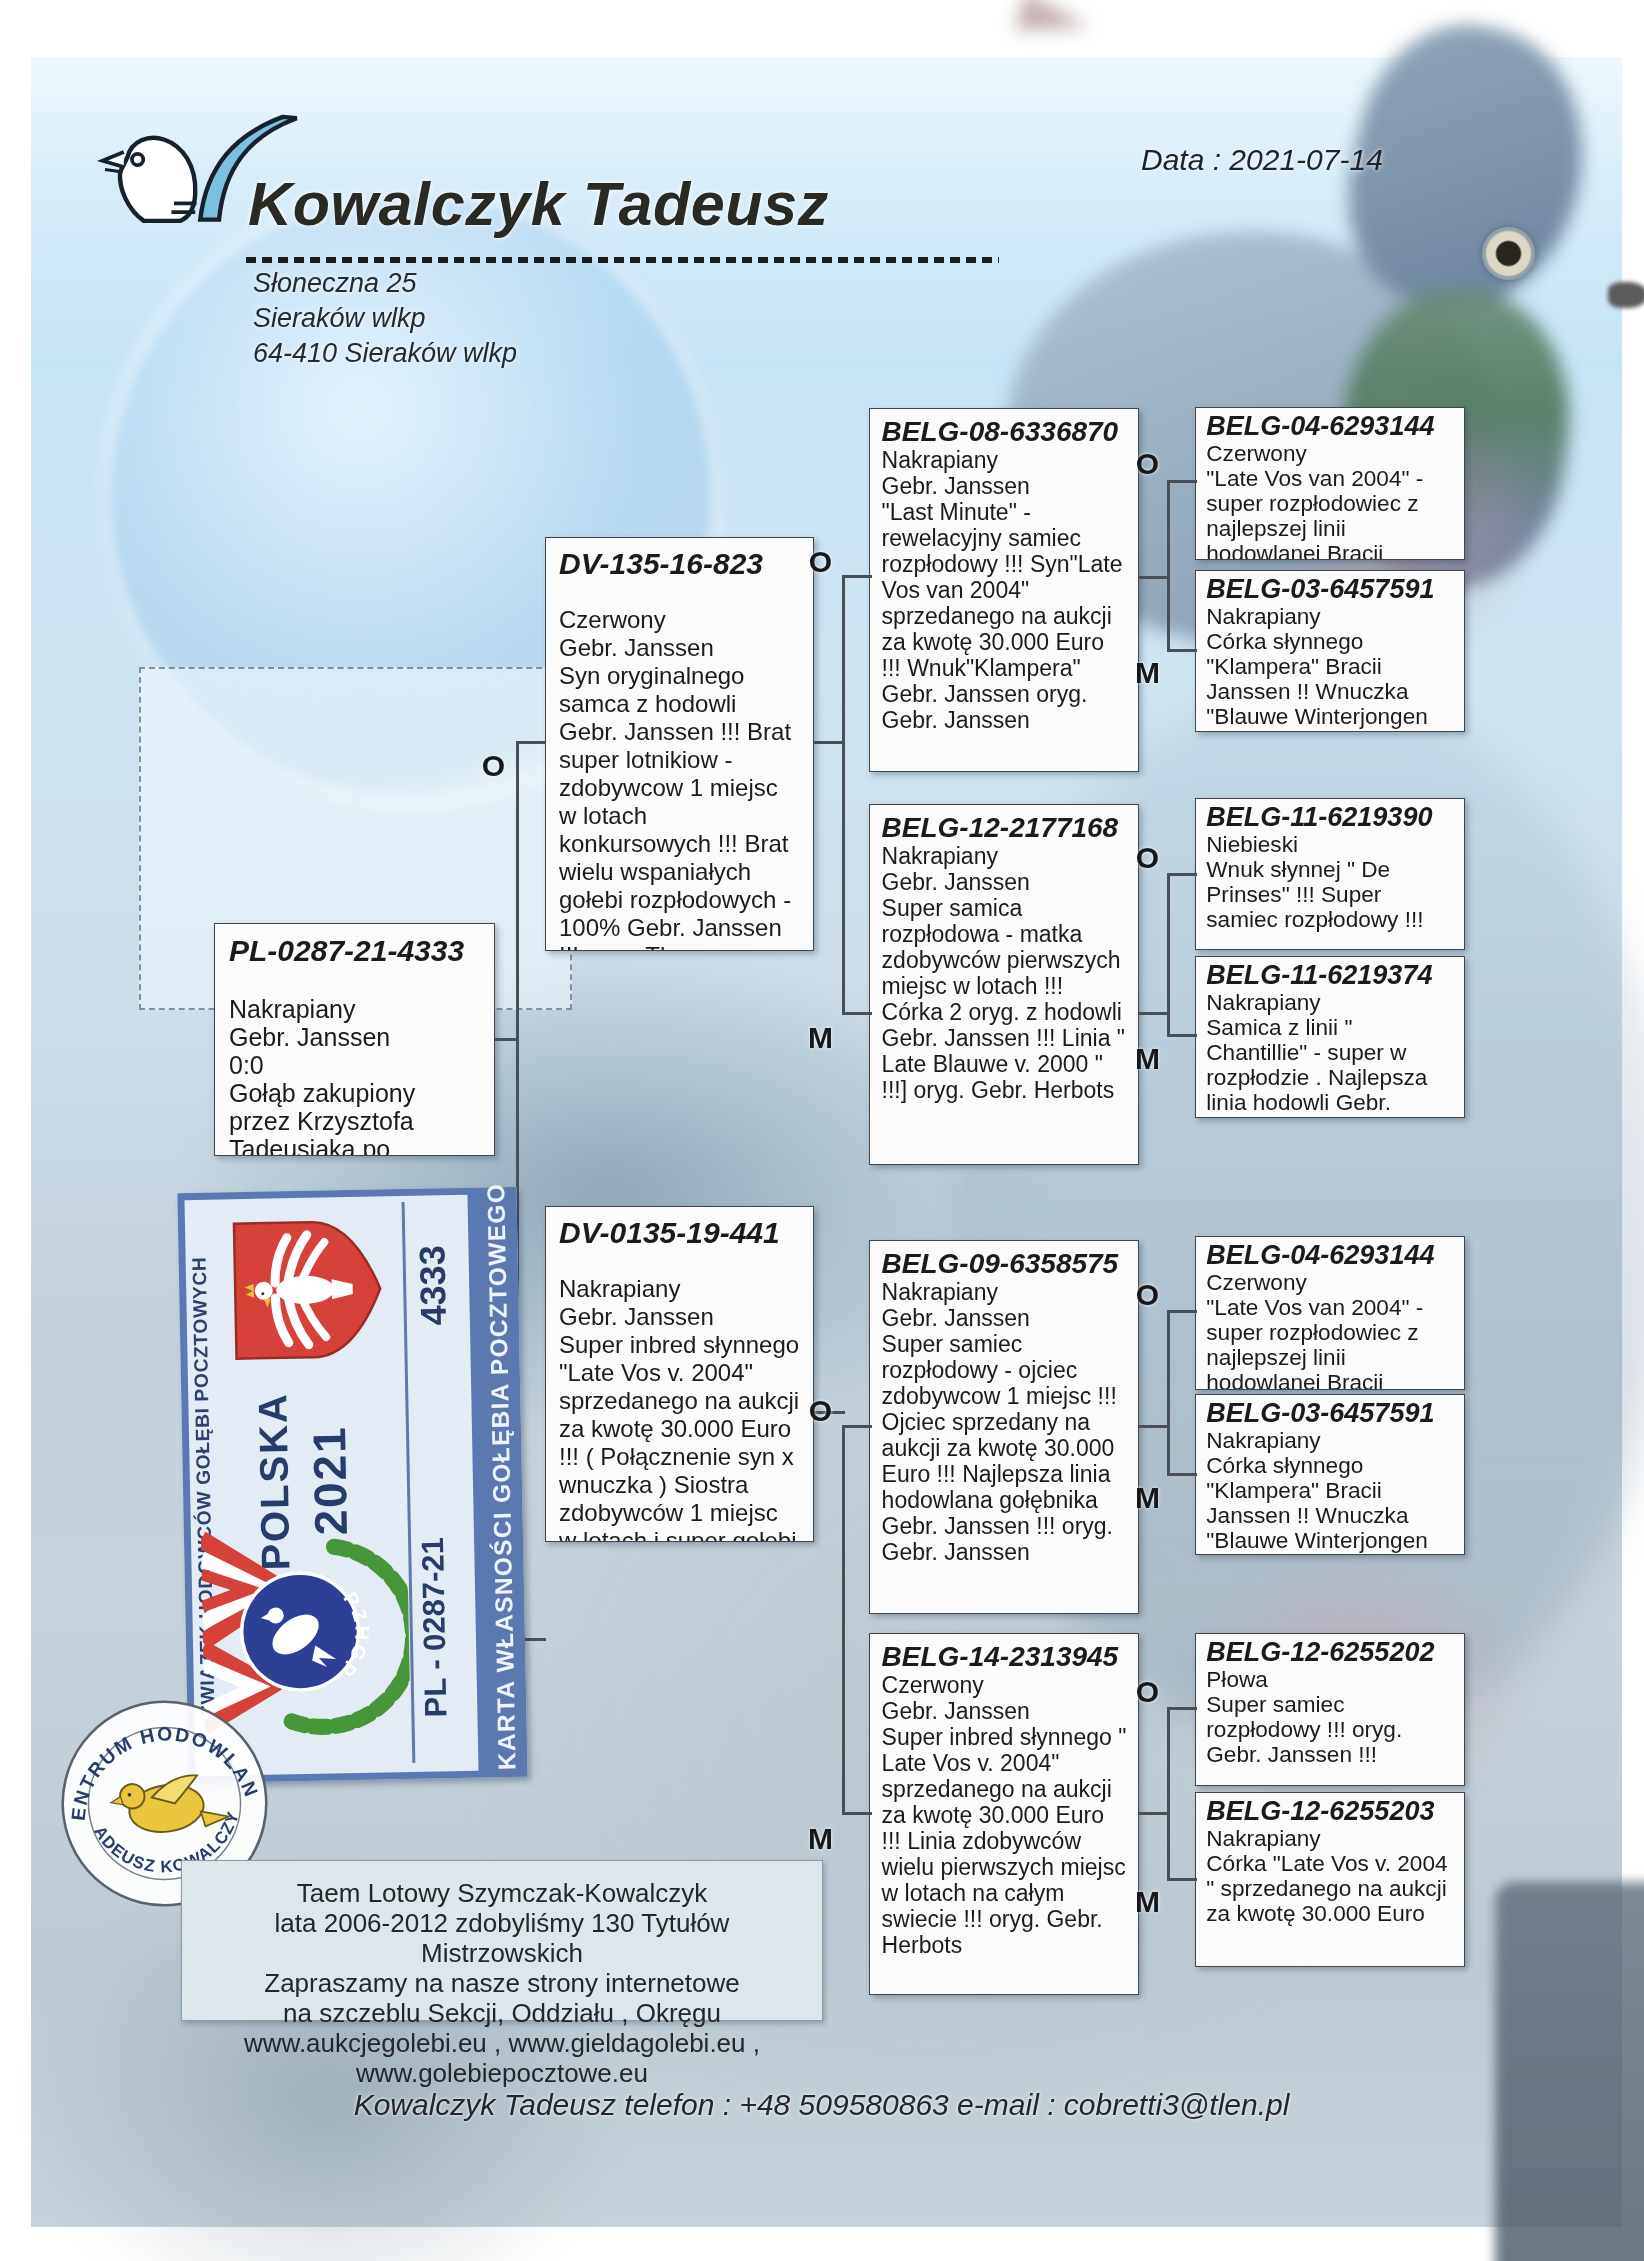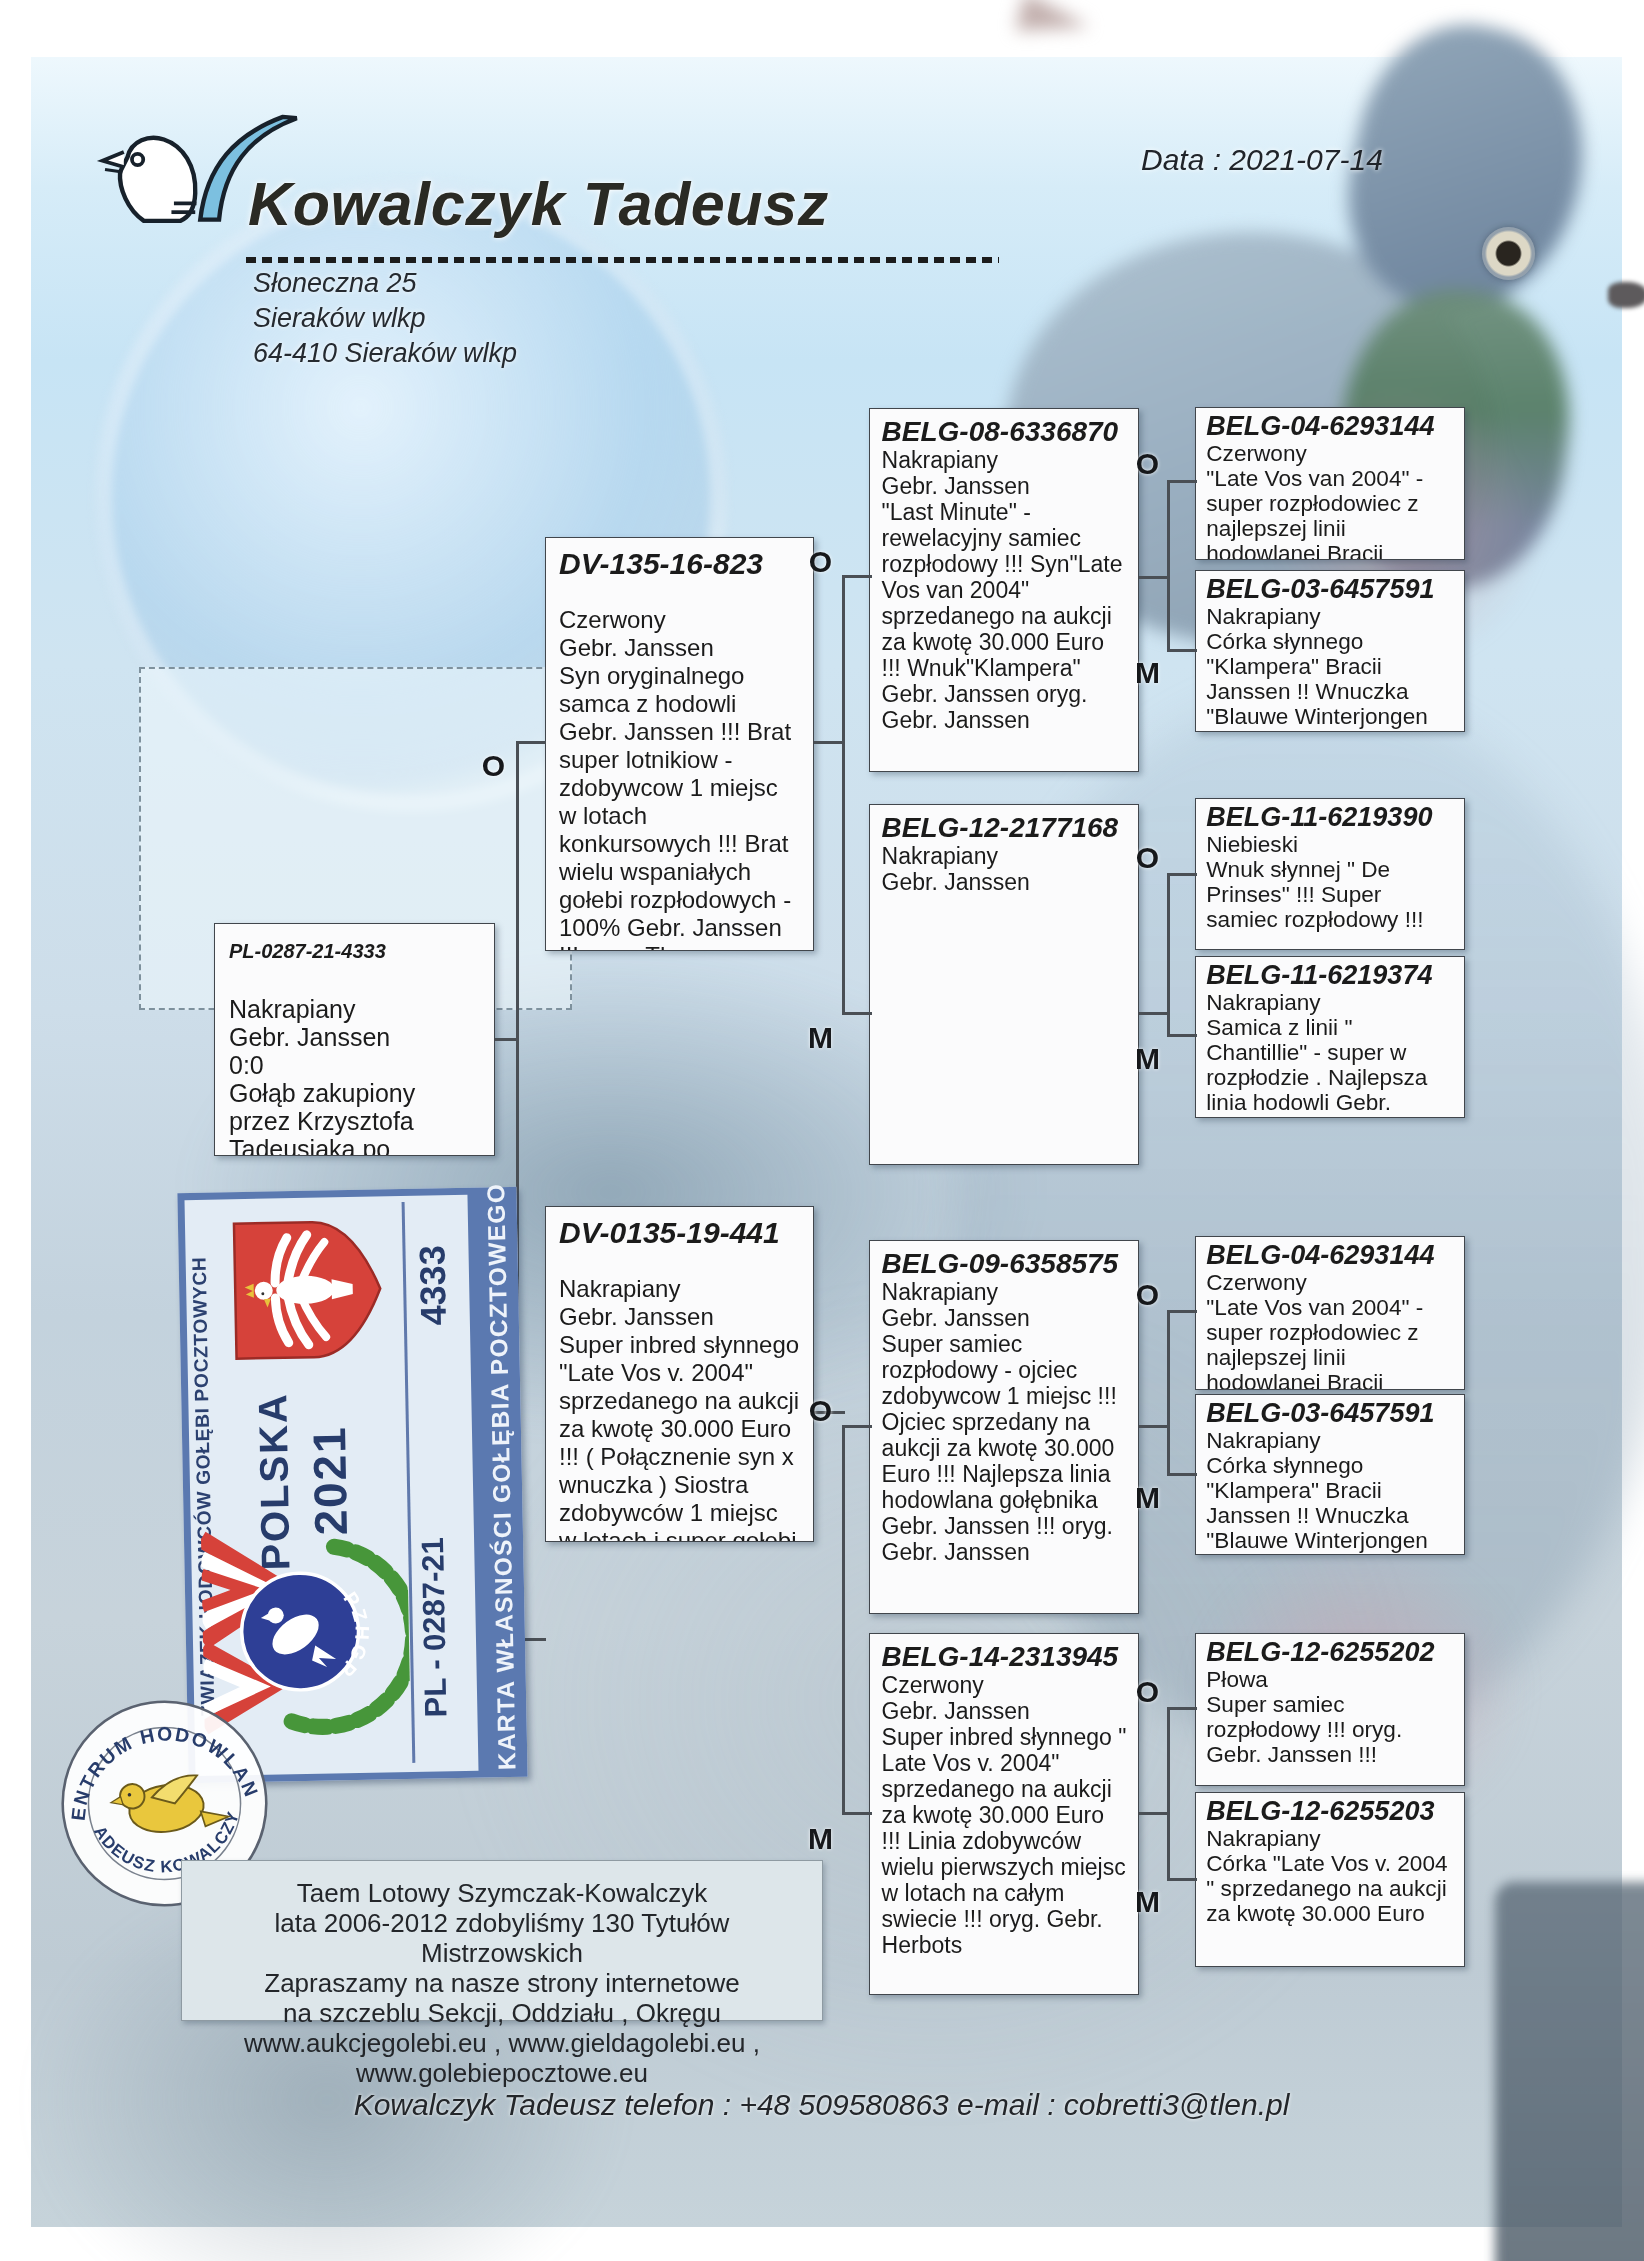--- a/index.html
+++ b/index.html
@@ -41,21 +41,21 @@
   .h-date{position:absolute;left:1141px;top:143px;width:322px;font-size:30px;font-style:italic;color:#20242a;text-shadow:0 0 5.2px #fff;}
   .h-addr{position:absolute;left:253px;top:266px;font-size:27px;font-style:italic;color:#252a30;line-height:35px;text-shadow:0 0 5.2px #fff;}
   .doc-title{position:absolute;left:141px;top:418px;font-size:68px;font-weight:bold;font-style:italic;color:#1d1d1b;letter-spacing:1.3px;
     text-shadow:0 0 7.7px rgba(255,255,255,.95),0 0 2.6px #fff;white-space:nowrap;}
 
   
   .pbox{position:absolute;background:#fbfbfc;border:1.9px solid #41464c;box-shadow:2.6px 3.2px 5.8px rgba(45,65,85,.35);
     color:#1b1b1b;overflow:hidden;box-sizing:border-box;}
   .pbox .ring{font-weight:bold;font-style:italic;}
   .c1{padding:13px 14px;font-size:25px;line-height:28px;}
-  .c1 .ring{font-size:20px;margin-bottom:30px;}
+  .c1 .ring{font-size:30px;margin-bottom:30px;}
   .c2{padding:11.6px 13px;font-size:24px;line-height:28px;}
   .c2 .ring{font-size:30px;margin-bottom:28px;}
   .c3{padding:10.3px 11.6px;font-size:23px;line-height:26px;}
   .c3 .ring{font-size:28px;margin-bottom:1.3px;}
   .c4{padding:6.4px 10.3px;font-size:22.6px;line-height:25px;}
   .c4 .ring{font-size:27px;margin-bottom:1.3px;}
 
   
   .hline,.vline{position:absolute;background:#4a4f55;}
   .hline{height:2.6px;}
@@ -154,20 +154,21 @@
   <div class="pbox c3" style="left:869px;top:408px;width:270px;height:364px;">
     <div class="ring">BELG-08-6336870</div>
     <div>Nakrapiany</div>
     <div>Gebr. Janssen</div>
     <div>"Last Minute" - rewelacyjny samiec rozpłodowy !!! Syn"Late Vos van 2004" sprzedanego na aukcji za kwotę 30.000 Euro !!!  Wnuk"Klampera" Gebr. Janssen oryg. Gebr. Janssen</div>
   </div>
   <div class="pbox c3" style="left:869px;top:804px;width:270px;height:361px;">
     <div class="ring">BELG-12-2177168</div>
     <div>Nakrapiany</div>
     <div>Gebr. Janssen</div>
+    <div>Super samica rozpłodowa - matka zdobywców pierwszych miejsc w lotach !!! Córka 2 oryg. z hodowli Gebr. Janssen !!! Linia " Late Blauwe v. 2000 " !!!] oryg. Gebr. Herbots</div>
   </div>
   <div class="pbox c3" style="left:869px;top:1240px;width:270px;height:374px;">
     <div class="ring">BELG-09-6358575</div>
     <div>Nakrapiany</div>
     <div>Gebr. Janssen</div>
     <div>Super samiec rozpłodowy - ojciec zdobywcow 1 miejsc !!! Ojciec sprzedany na aukcji za kwotę 30.000 Euro !!! Najlepsza linia hodowlana gołębnika Gebr. Janssen !!! oryg. Gebr. Janssen</div>
   </div>
   <div class="pbox c3" style="left:869px;top:1633px;width:270px;height:362px;">
     <div class="ring">BELG-14-2313945</div>
     <div>Czerwony</div>

